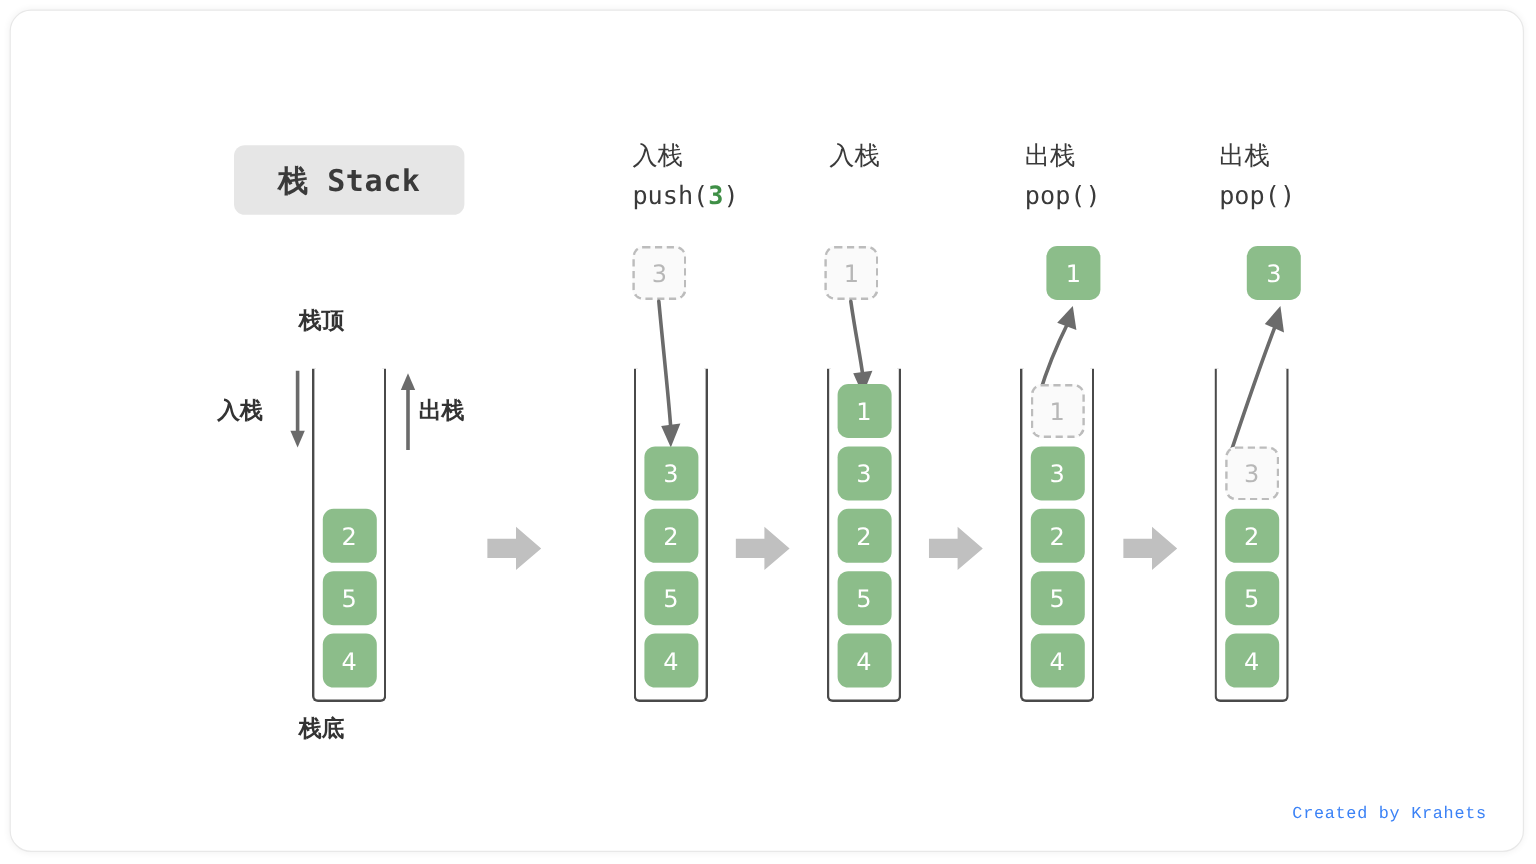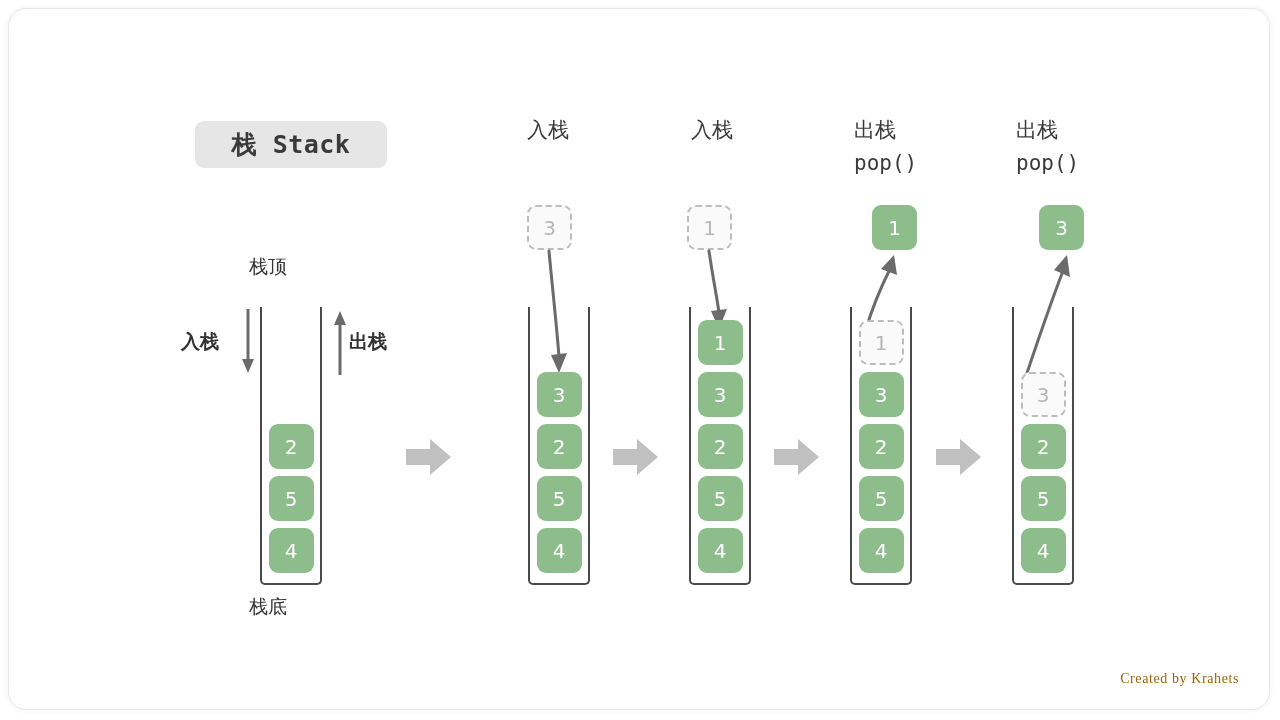--- a/index.html
+++ b/index.html
@@ -30,37 +30,37 @@
     overflow: hidden;
   }
 
   .abs { position: absolute; }
 
   
   #title-badge {
     left: 186px;
     top: 112px;
     width: 192px;
-    height: 47px;
+    height: 58px;
     background: #e6e6e6;
     border-radius: 9px;
     display: flex;
     align-items: center;
     justify-content: center;
     font-family: "DejaVu Sans Mono", "Liberation Mono", monospace;
     font-size: 25px;
     font-weight: bold;
     color: #3a3a3a;
     letter-spacing: 0.5px;
   }
 
   
   .cap {
     font-size: 19px;
-    font-weight: normal;
+    font-weight: bold;
     color: #333333;
     white-space: nowrap;
   }
   #cap-top  { left: 240px; top: 245px; }
   #cap-bottom { left: 240px; top: 585px; }
 
   
   .side-label {
     font-size: 19px;
     font-weight: bold;
@@ -152,23 +152,23 @@
   
   .flow-arrow { width: 46px; height: 40px; }
 
   
   .motion { overflow: visible; }
 
   
   #watermark {
     right: 30px;
     bottom: 22px;
-    font-family: Liberation Serif, serif;
+    font-family: Liberation Mono, monospace;
     font-size: 14px;
-    color: #a16207;
+    color: #3b82f6;
     letter-spacing: 0.6px;
     white-space: nowrap;
   }
 </style>
 </head>
 <body>
 
 <div id="canvas">
 
   <div class="abs" id="title-badge">栈 Stack</div>
@@ -194,20 +194,21 @@
     <div class="cell solid">5</div>
     <div class="cell solid">4</div>
   </div>
 
   <svg class="abs flow-arrow" style="left:397px; top:428px;" viewBox="0 0 46 40">
     <polygon points="0,12 24,12 24,2 45,20 24,38 24,28 0,28" fill="#c0c0c0"></polygon>
   </svg>
 
   <div class="abs step-head" style="left:518px; top:105px;">
     <div>入栈</div>
+    <div class="op"><span>push(</span><span class="arg">3</span><span>)</span></div>
   </div>
 
   <div class="abs float-cell ghost" style="left:518px; top:196px;">3</div>
 
   <svg class="abs motion" style="left:518px; top:240px; width:70px; height:130px;" viewBox="0 0 70 130">
     <path d="M 22 2 C 26 45, 30 80, 32 108" stroke="#6b6b6b" stroke-width="3" fill="none" stroke-linecap="round"></path>
     <polygon points="32,124 24,106 40,104" fill="#6b6b6b"></polygon>
   </svg>
 
   <div class="abs stack" style="left:519px; top:298px; height:278px;">

